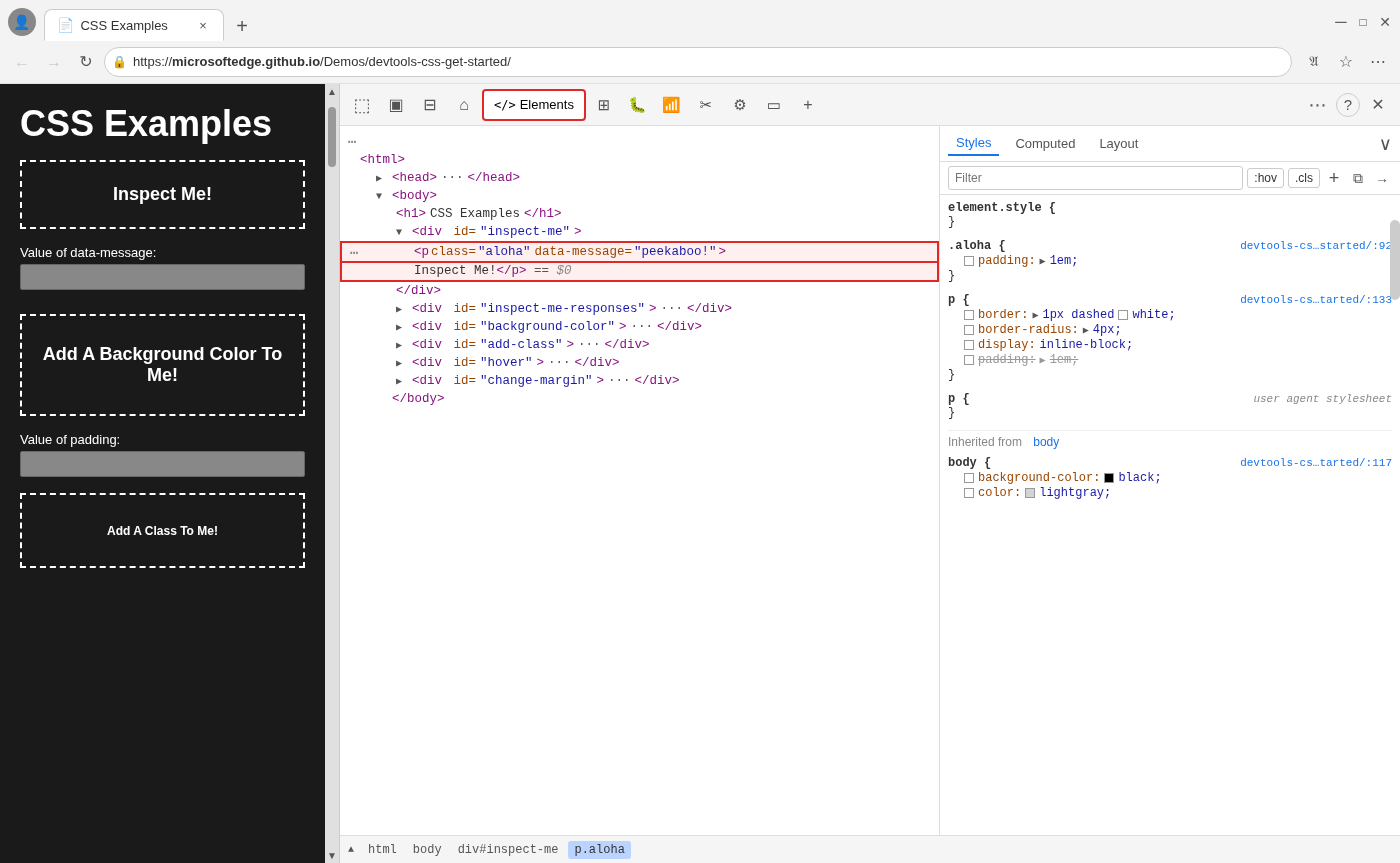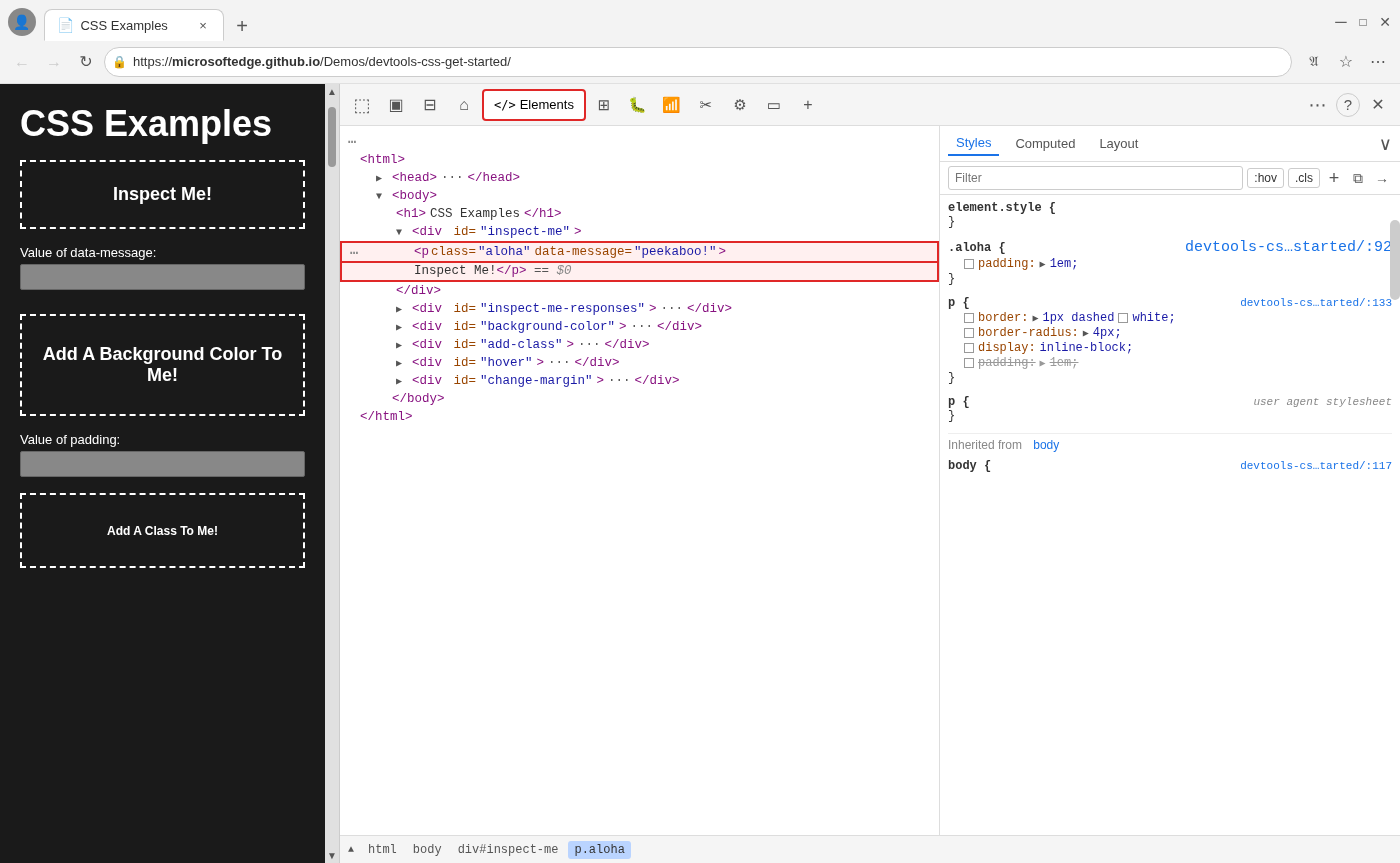--- a/index.html
+++ b/index.html
@@ -231,23 +231,20 @@
 
           <div class="html-line indent-2" style="padding-left:56px;">
             <span class="triangle">▶</span>
             <span class="tag" style="color:#881280;">&lt;div </span><span class="attr-name" style="color:#994500;">id=</span><span class="attr-val" style="color:#1a1aa6;">"change-margin"</span><span class="tag" style="color:#881280;">&gt;</span><span class="dots" style="color:#555;">···</span><span class="tag" style="color:#881280;">&lt;/div&gt;</span>
           </div>
 
           <div class="html-line indent-1" style="padding-left:52px;">
             <span class="tag" style="color:#881280;">&lt;/body&gt;</span>
           </div>
 
-          <div class="html-line" style="padding-left:20px;">
-            <span class="tag" style="color:#881280;">&lt;/html&gt;</span>
-          </div>
         </div>
 
         <div class="styles-panel" style="width:460px;min-width:460px;background:white;display:flex;flex-direction:column;overflow:hidden;">
 
           <div style="display:flex;align-items:center;padding:0 8px;border-bottom:1px solid #ddd;height:36px;gap:8px;">
             <span style="padding:4px 8px;cursor:pointer;font-size:13px;color:#1a73e8;border-bottom:2px solid #1a73e8;">Styles</span>
             <span style="padding:4px 8px;cursor:pointer;font-size:13px;color:#555;">Computed</span>
             <span style="padding:4px 8px;cursor:pointer;font-size:13px;color:#555;">Layout</span>
             <span style="margin-left:auto;font-size:18px;color:#555;cursor:pointer;">∨</span>
           </div>
@@ -264,21 +261,21 @@
           <div style="flex:1;overflow-y:auto;padding:6px 8px;font-family:'Courier New',monospace;font-size:12px;">
 
             <div style="margin-bottom:10px;">
               <div style="color:#333;font-weight:bold;">element.style {</div>
               <div style="color:#333;">}</div>
             </div>
 
             <div style="margin-bottom:10px;">
               <div style="display:flex;justify-content:space-between;align-items:center;">
                 <span style="color:#333;font-weight:bold;">.aloha {</span>
-                <a href="#" style="color:#1a73e8;font-size:15px;text-decoration:none;">devtools-cs…started/:92</a>
+                <a href="#" style="color:#1a73e8;font-size:11px;text-decoration:none;">devtools-cs…started/:92</a>
               </div>
               <div style="padding-left:16px;">
                 <div style="display:flex;gap:4px;align-items:center;margin:1px 0;">
                   <span style="width:10px;height:10px;border:1px solid #999;display:inline-block;"></span>
                   <span class="prop-name" style="color:#994500;">padding:</span>
                   <span style="color:#555;font-size:10px;">▶</span>
                   <span class="prop-val" style="color:#1a1aa6;">1em;</span>
                 </div>
               </div>
               <div style="color:#333;">}</div>
@@ -329,20 +326,34 @@
 
             <div style="margin-bottom:6px;padding-top:4px;border-top:1px solid #eee;">
               <span style="color:#888;font-size:12px;font-style:normal;font-family:'Segoe UI',Arial,sans-serif;">Inherited from</span>
               <span style="color:#1a73e8;font-size:12px;font-family:'Segoe UI',Arial,sans-serif;margin-left:4px;">body</span>
             </div>
 
             <div style="margin-bottom:10px;">
               <div style="display:flex;justify-content:space-between;align-items:center;">
                 <span style="color:#333;font-weight:bold;">body {</span>
                 <a href="#" style="color:#1a73e8;font-size:11px;text-decoration:none;">devtools-cs…tarted/:117</a>
+              </div>
+              <div style="padding-left:16px;">
+                <div style="display:flex;gap:4px;align-items:center;margin:1px 0;">
+                  <span style="width:10px;height:10px;border:1px solid #999;display:inline-block;"></span>
+                  <span class="prop-name" style="color:#994500;">background-color:</span>
+                  <span style="width:10px;height:10px;border:1px solid #999;background:black;display:inline-block;"></span>
+                  <span class="prop-val" style="color:#1a1aa6;">black;</span>
+                </div>
+                <div style="display:flex;gap:4px;align-items:center;margin:1px 0;">
+                  <span style="width:10px;height:10px;border:1px solid #999;display:inline-block;"></span>
+                  <span class="prop-name" style="color:#994500;">color:</span>
+                  <span style="width:10px;height:10px;border:1px solid #999;background:#d3d3d3;display:inline-block;"></span>
+                  <span class="prop-val" style="color:#1a1aa6;">lightgray;</span>
+                </div>
               </div>
             </div>
 
           </div>
 
           <div style="position:absolute;right:0;top:220px;width:10px;height:80px;background:#ccc;border-radius:5px;"></div>
         </div>
       </div>
 
       <div style="height:28px;background:#f5f5f5;border-top:1px solid #ddd;display:flex;align-items:center;padding:0 8px;gap:4px;font-size:12px;color:#555;font-family:'Courier New',monospace;">

